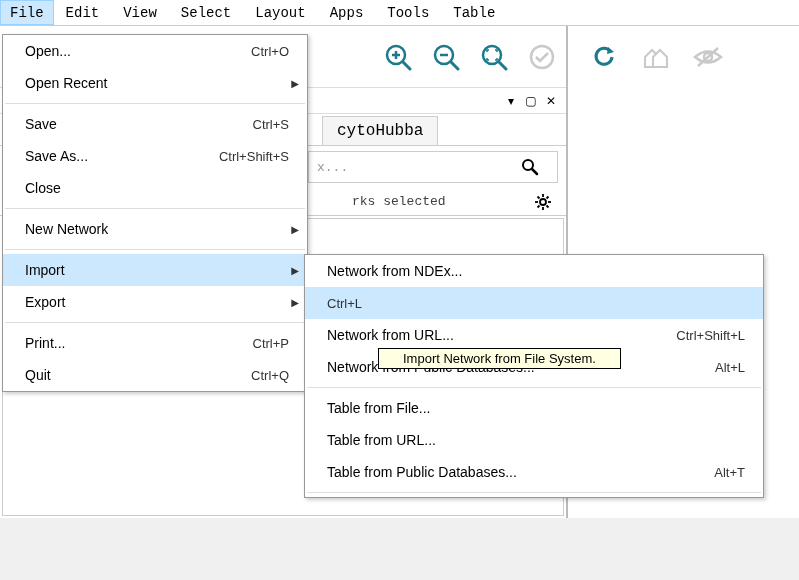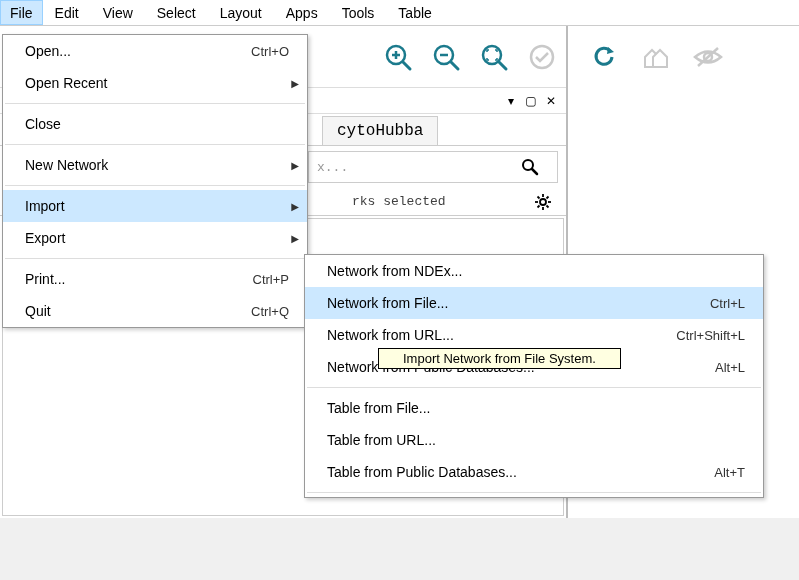--- a/index.html
+++ b/index.html
@@ -1,18 +1,18 @@
 <!DOCTYPE html>
 <html><head>
 <meta charset="utf-8">
 <style>
   * { box-sizing: border-box; margin: 0; padding: 0; }
   body { font-family: "Segoe UI", Arial, sans-serif; font-size: 14px; background: #f0f0f0; width: 799px; height: 580px; overflow: hidden; position: relative; }
   
-  .menubar { background: #fff; border-bottom: 1px solid #ccc; display: flex; height: 26px; align-items: stretch; }
+  .menubar { background: #fff; border-bottom: 1px solid #ccc; display: flex; height: 26px; align-items: stretch; font-family: Liberation Mono, monospace; }
   .menubar-item { padding: 3px 12px; cursor: default; display: flex; align-items: center; }
   .menubar-item.active { background: #cce8ff; border: 1px solid #99d1ff; padding: 2px 9px; }
   
   .toolbar { background: #fff; height: 62px; display: flex; align-items: center; padding: 0 8px; gap: 16px; border-bottom: 1px solid #ddd; }
   .toolbar-icon { width: 32px; height: 32px; display: flex; align-items: center; justify-content: center; cursor: pointer; }
   .toolbar-spacer { flex: 1; }
   
   .panel-header { background: #fff; height: 26px; display: flex; align-items: center; justify-content: flex-end; padding: 0 8px; gap: 6px; border-bottom: 1px solid #ddd; }
   .panel-ctrl { width: 14px; height: 14px; cursor: pointer; display: flex; align-items: center; justify-content: center; font-size: 12px; }
   
@@ -186,20 +186,28 @@
   <div class="dd-row">
     <span class="dd-label">Open...</span>
     <span class="dd-shortcut">Ctrl+O</span>
   </div>
   <div class="dd-row">
     <span class="dd-label">Open Recent</span>
     <span class="dd-arrow">▶</span>
   </div>
   <div class="dd-sep"></div>
   <div class="dd-row">
+    <span class="dd-label">Save</span>
+    <span class="dd-shortcut">Ctrl+S</span>
+  </div>
+  <div class="dd-row">
+    <span class="dd-label">Save As...</span>
+    <span class="dd-shortcut">Ctrl+Shift+S</span>
+  </div>
+  <div class="dd-row">
     <span class="dd-label">Close</span>
   </div>
   <div class="dd-sep"></div>
   <div class="dd-row">
     <span class="dd-label">New Network</span>
     <span class="dd-arrow">▶</span>
   </div>
   <div class="dd-sep"></div>
   <div class="dd-row highlight">
     <span class="dd-label">Import</span>
@@ -218,21 +226,20 @@
     <span class="dd-label">Quit</span>
     <span class="dd-shortcut">Ctrl+Q</span>
   </div>
 </div>
 
 <div class="dropdown dd-import">
   <div class="dd-row">
     <span class="dd-label">Network from NDEx...</span>
   </div>
   <div class="dd-row highlight">
-    <span class="dd-label">Network from File...</span>
     <span class="dd-shortcut">Ctrl+L</span>
   </div>
   <div class="dd-row">
     <span class="dd-label">Network from URL...</span>
     <span class="dd-shortcut">Ctrl+Shift+L</span>
   </div>
   <div class="dd-row">
     <span class="dd-label">Network from Public Databases...</span>
     <span class="dd-shortcut">Alt+L</span>
   </div>

